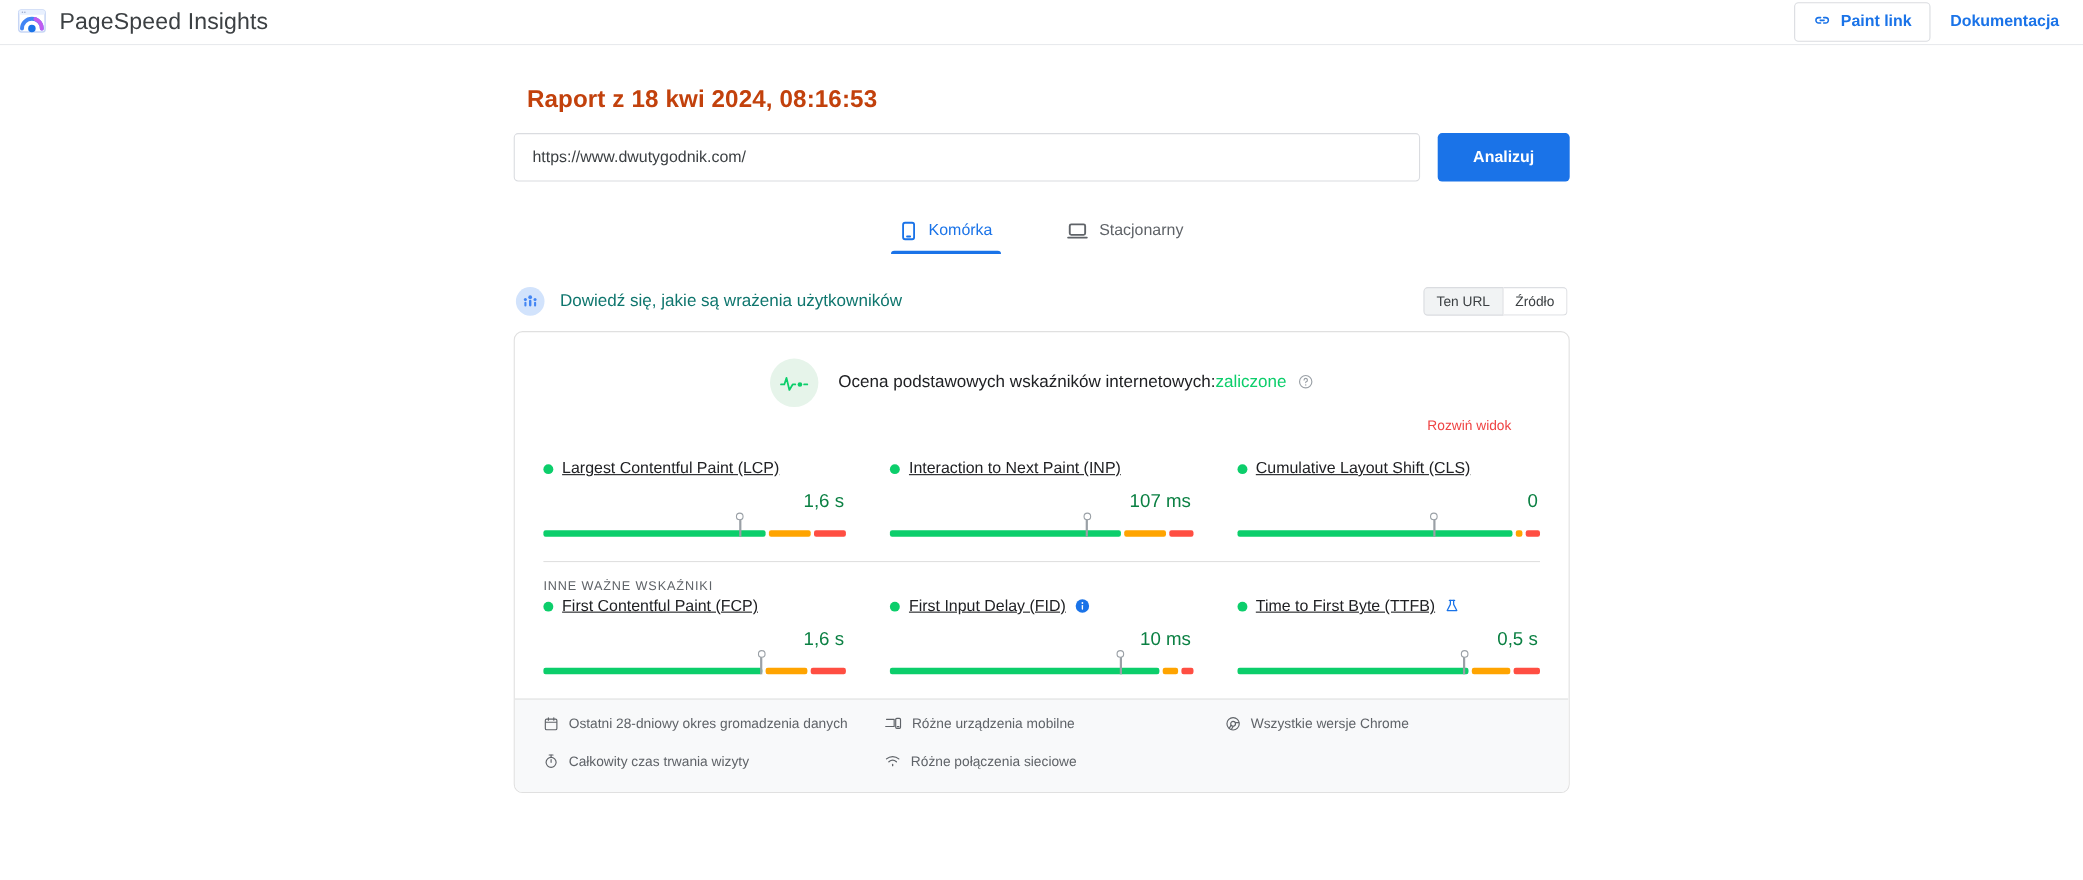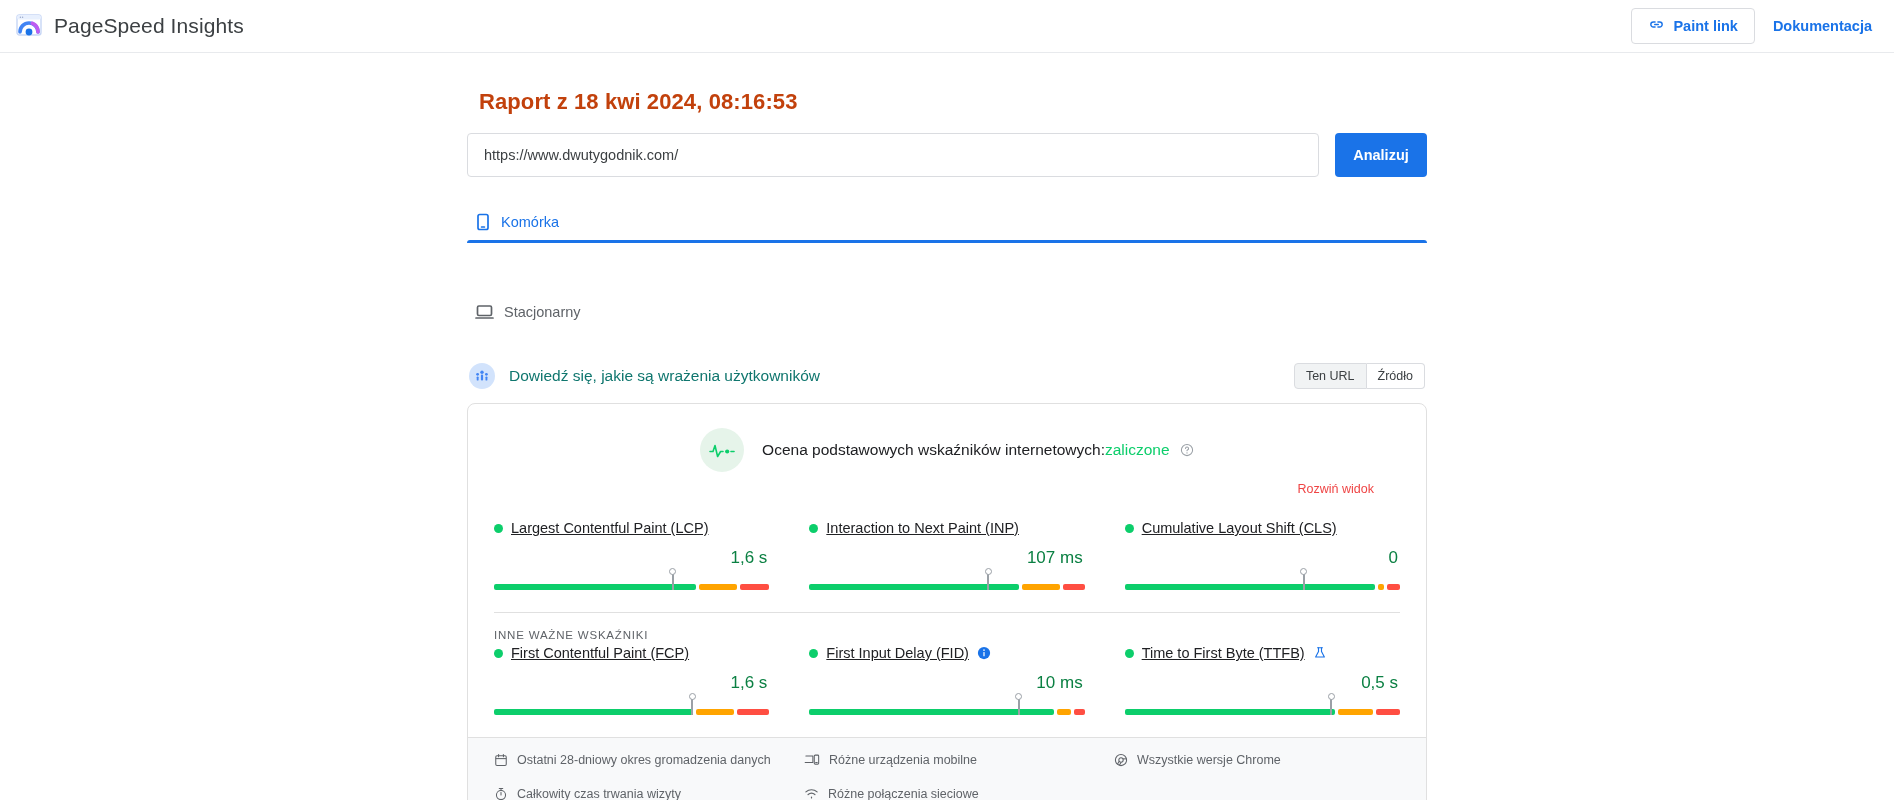--- a/index.html
+++ b/index.html
@@ -7,21 +7,21 @@
     margin: 0; padding: 0;
     width: 1894px; height: 800px;
     background: #ffffff;
     font-family: "Liberation Sans", sans-serif;
     color: #202124;
     overflow: hidden;
   }
 
   
   .topbar {
-    height: 53px;
+    height: 41px;
     border-bottom: 1px solid #e8eaed;
     display: flex;
     align-items: center;
     justify-content: space-between;
     padding: 0 22px 0 16px;
     background: #fff;
   }
   .brand { display: flex; align-items: center; gap: 12px; }
   .brand-logo { width: 26px; height: 26px; display: block; }
   .brand-title {
@@ -76,38 +76,37 @@
     border: 1px solid #dadce0;
     border-radius: 4px;
     padding: 0 16px;
     font-size: 14.5px;
     color: #3c4043;
     font-family: inherit;
     outline: none;
     background: #fff;
   }
   .analyze-btn {
-    width: 92px;
+    width: 120px;
     border: none;
     border-radius: 4px;
     background: #1a73e8;
     color: #fff;
     font-size: 14.5px;
     font-weight: 600;
     cursor: pointer;
     font-family: inherit;
   }
 
   
   .tabs {
     display: flex;
     justify-content: center;
     gap: 52px;
     margin-top: 28px;
-    flex-direction: column;
   }
   .tab {
     display: flex; align-items: center; gap: 10px;
     padding: 8px 8px 12px 8px;
     font-size: 14.5px;
     color: #5f6368;
     cursor: pointer;
     position: relative;
   }
   .tab.active { color: #1a73e8; font-weight: 500; }

